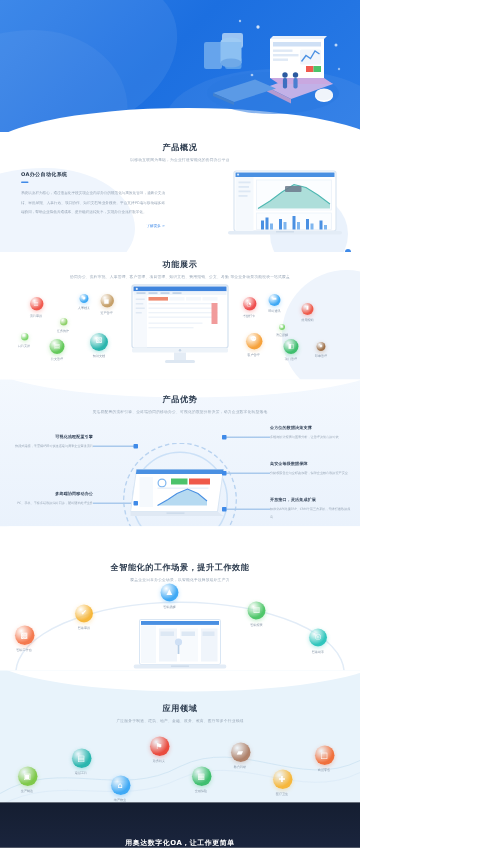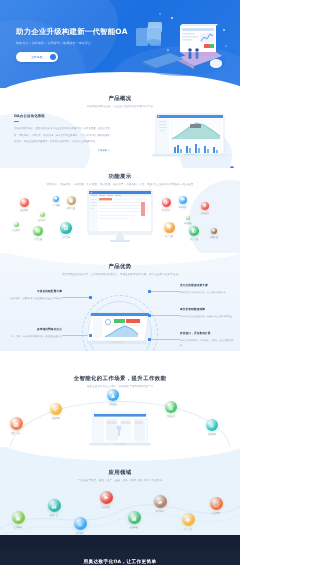--- a/index.html
+++ b/index.html
@@ -195,28 +195,20 @@
       <ellipse cx="90" cy="58" rx="6" ry="4" fill="#ffffff"></ellipse>
       <ellipse cx="90" cy="57" rx="6" ry="4" fill="#f0f4fa"></ellipse>
 
       <circle cx="46" cy="12" r="1.1" fill="#ffffff" opacity="0.8"></circle>
       <circle cx="98" cy="24" r="1" fill="#ffffff" opacity="0.7"></circle>
       <circle cx="42" cy="44" r="0.9" fill="#ffffff" opacity="0.6"></circle>
       <circle cx="100" cy="40" r="0.8" fill="#ffffff" opacity="0.5"></circle>
       <circle cx="34" cy="8" r="0.8" fill="#ffffff" opacity="0.6"></circle>
     </svg>
 
-    <div class="hero-copy">
-      <div class="hero-title">助力企业升级构建新一代智能OA</div>
-      <div class="hero-sub">移动办公 / 流程审批 / 协同管理 / 数据决策一体化平台</div>
-      <div class="hero-btn">
-        <span>立即体验</span>
-        <div class="hero-btn-dot"></div>
-      </div>
-    </div>
     <div class="hero-bottom-curve"></div>
   </section>
 
   <section class="overview">
     <div class="ov-blob"></div>
     <div class="ov-circ"></div>
     <div class="ov-dot"></div>
 
     <div class="sec-title">产品概况</div>
     <div class="sec-sub">以移动互联网为基础，为企业打造智能化的协同办公平台</div>

